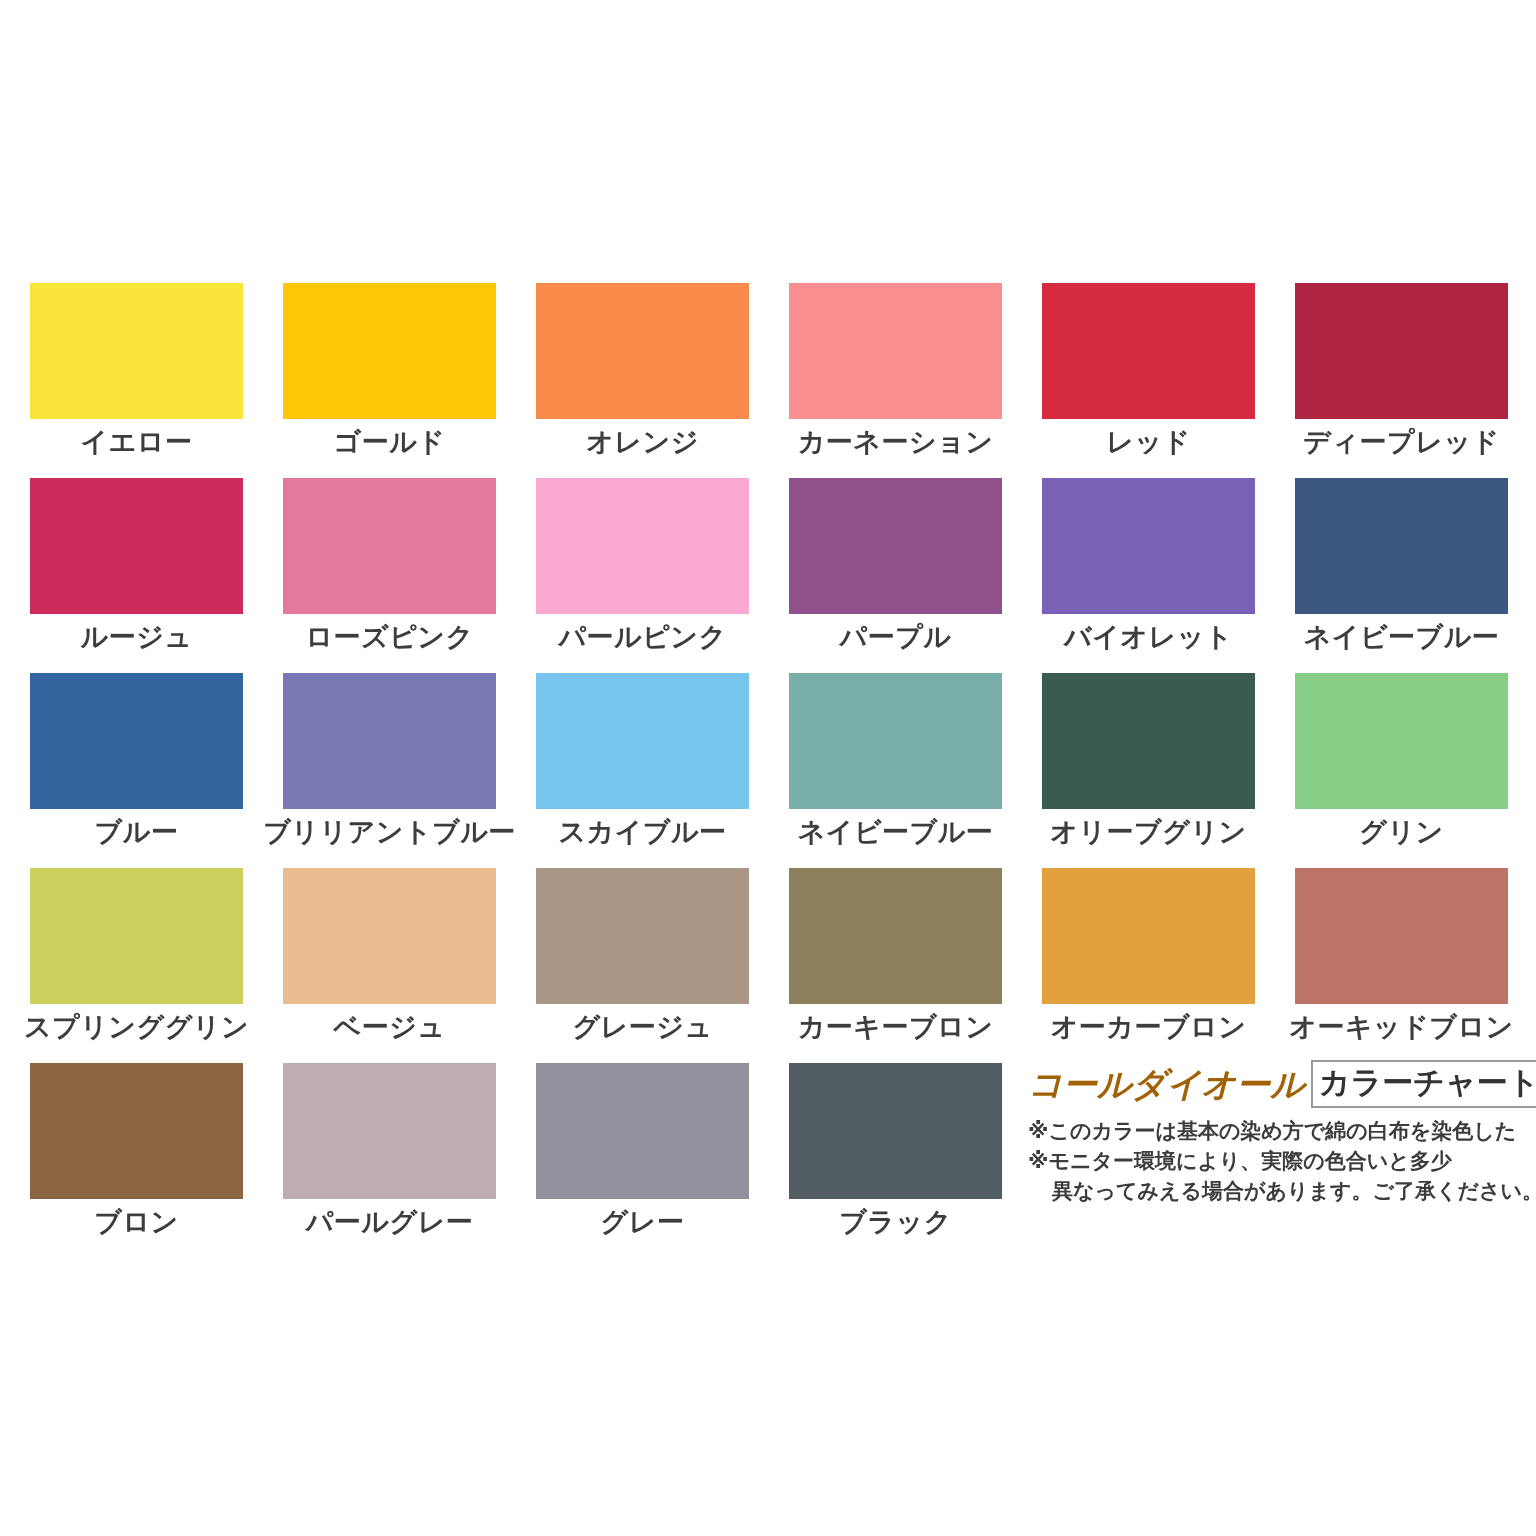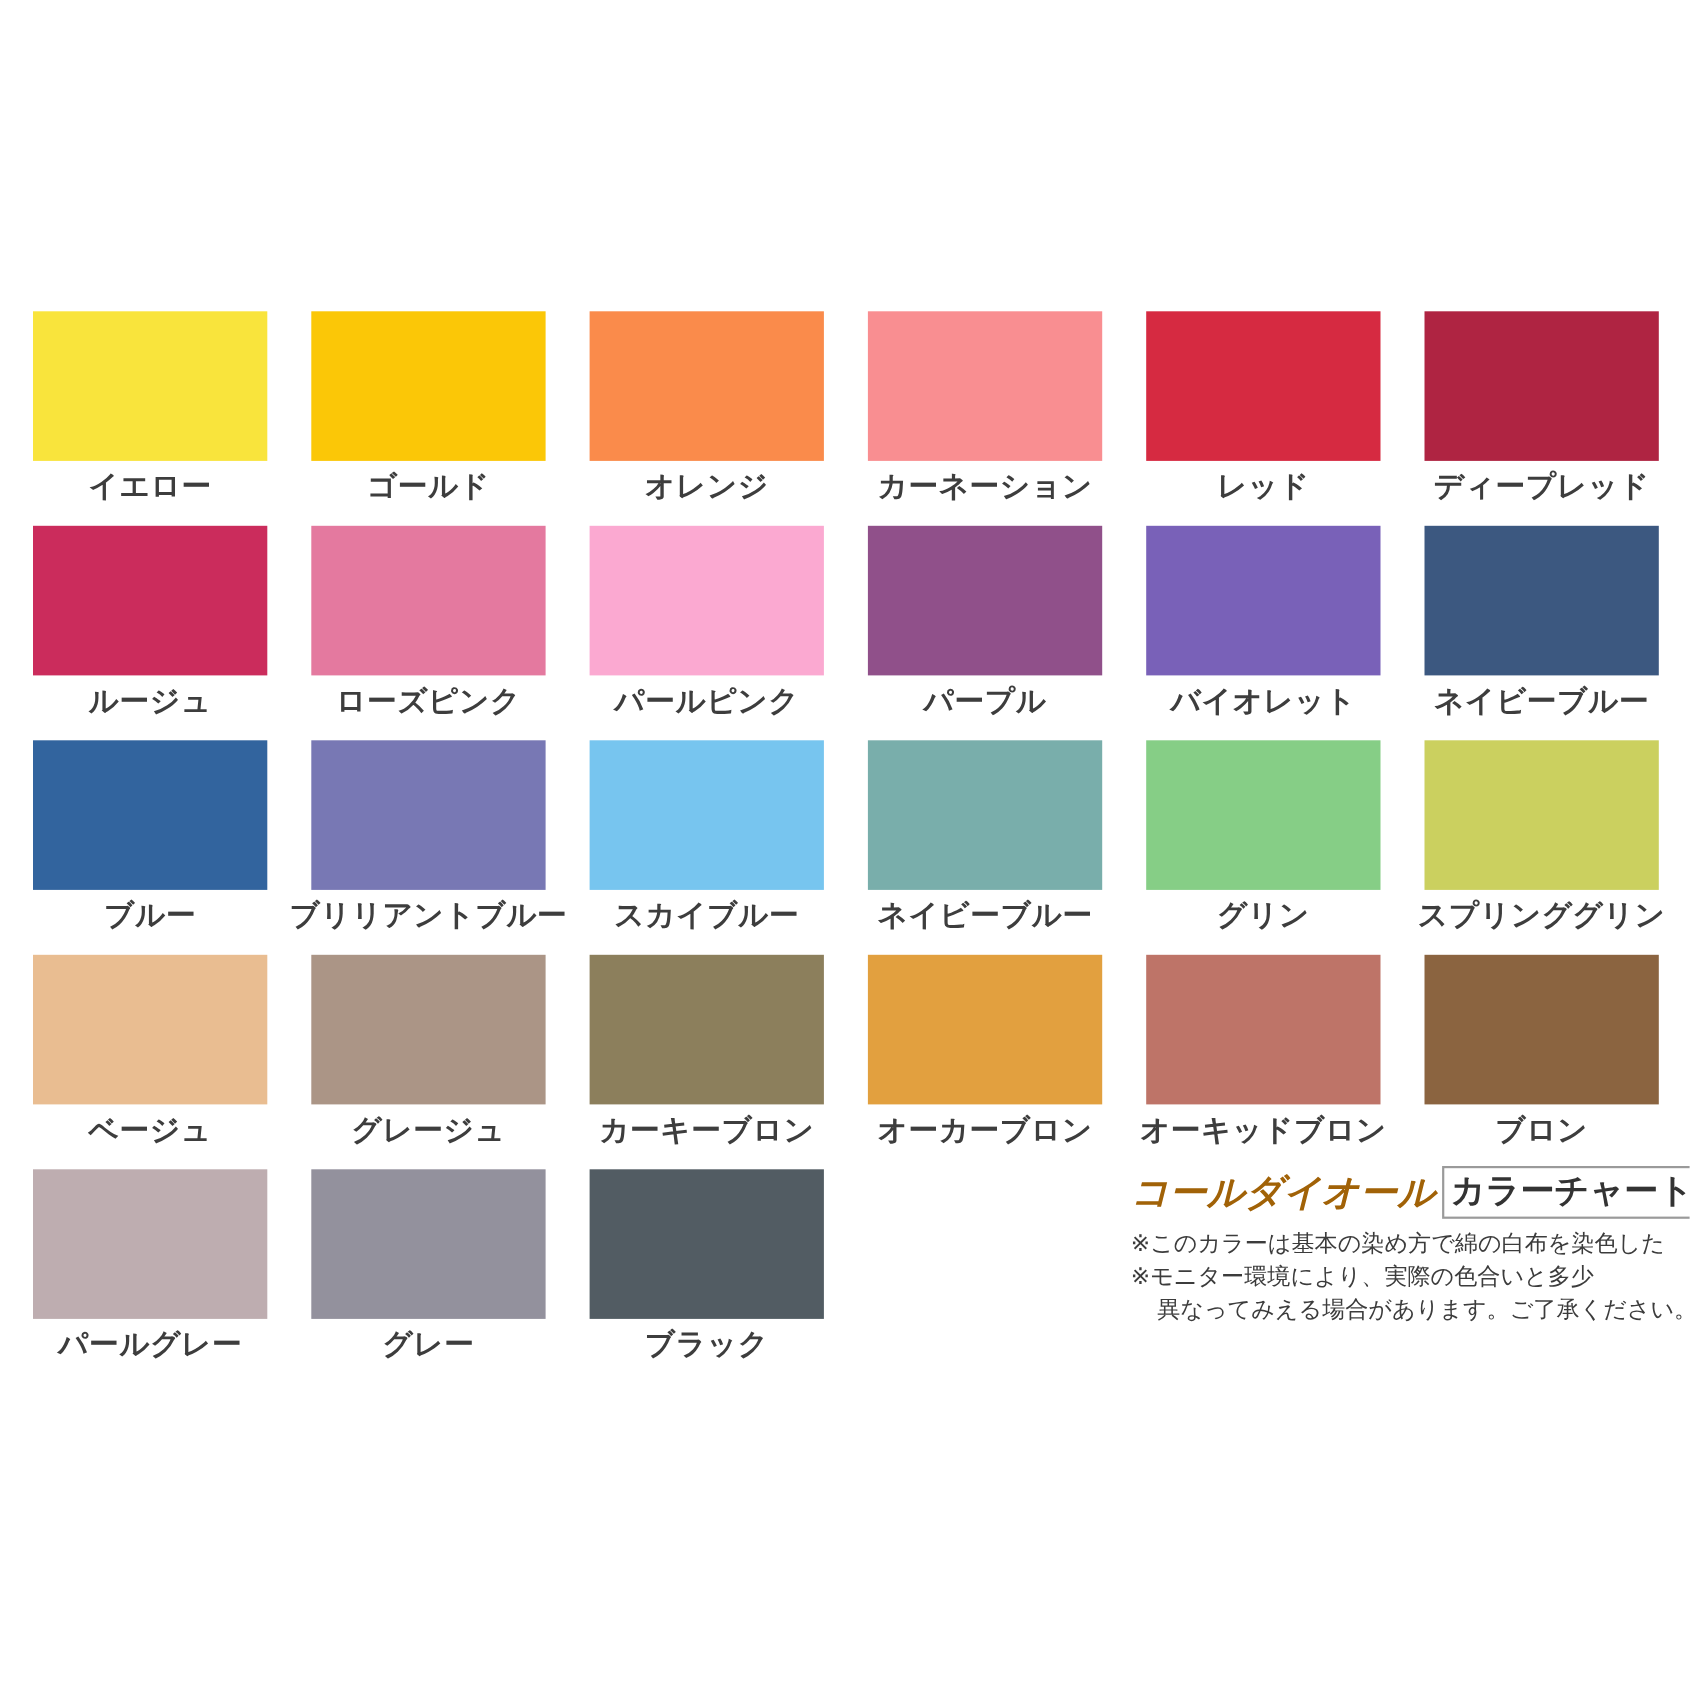--- a/index.html
+++ b/index.html
@@ -94,21 +94,21 @@
     line-height: 38px;
     font-weight: 700;
     color: #333333;
     white-space: nowrap;
   }
 
   .note {
     margin-top: 10px;
     font-size: 21px;
     line-height: 30px;
-    font-weight: 400;
+    font-weight: 700;
     color: #3c3c3c;
   }
   .note-line {
     display: block;
     white-space: nowrap;
   }
   .note-line.indent {
     padding-left: 24px;
   }
 </style>
@@ -174,20 +174,24 @@
         <div class="swatch-chip" style="background-color: rgb(120, 120, 180);"></div>
         <div class="swatch-label">ブリリアントブルー</div>
       </div>
       <div class="swatch-cell">
         <div class="swatch-chip" style="background-color: rgb(119, 197, 239);"></div>
         <div class="swatch-label">スカイブルー</div>
       </div>
       <div class="swatch-cell">
         <div class="swatch-chip" style="background-color: rgb(121, 174, 171);"></div>
         <div class="swatch-label">ネイビーブルー</div>
+      </div>
+      <div class="swatch-cell">
+        <div class="swatch-chip" style="background-color: rgb(60, 91, 79);"></div>
+        <div class="swatch-label">オリーブグリン</div>
       </div>
       <div class="swatch-cell">
         <div class="swatch-chip" style="background-color: rgb(134, 206, 134);"></div>
         <div class="swatch-label">グリン</div>
       </div>
       <div class="swatch-cell">
         <div class="swatch-chip" style="background-color: rgb(203, 208, 95);"></div>
         <div class="swatch-label">スプリンググリン</div>
       </div>
       <div class="swatch-cell">

